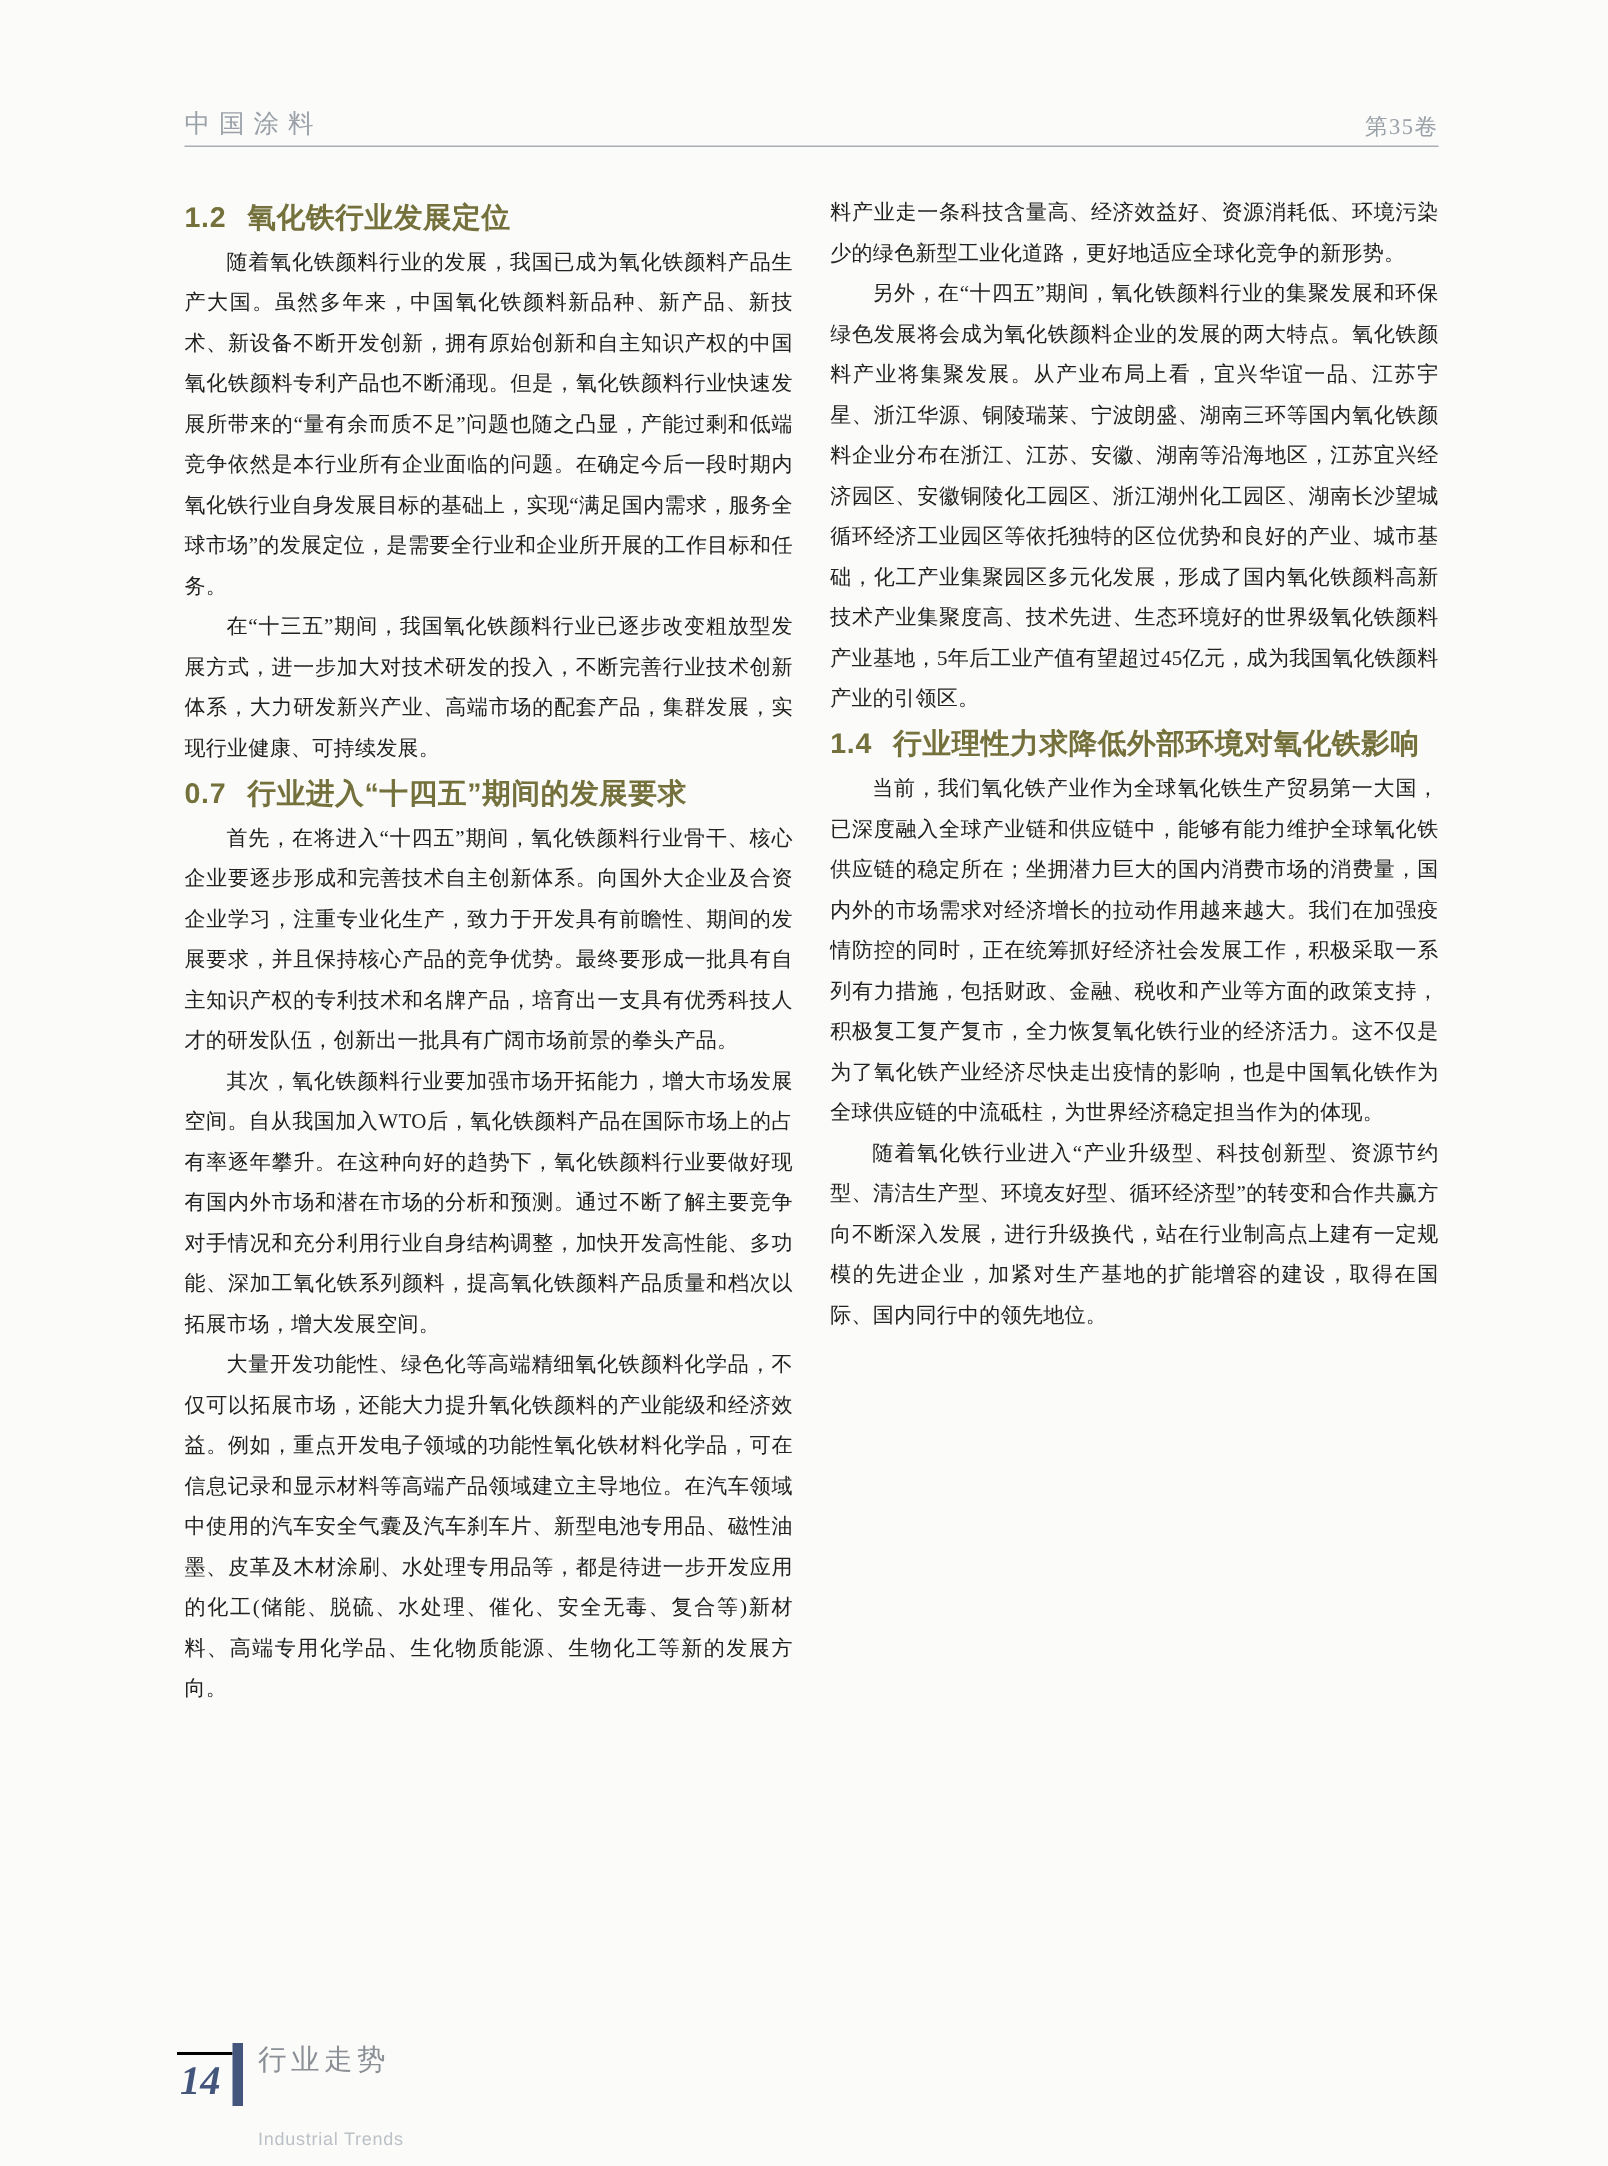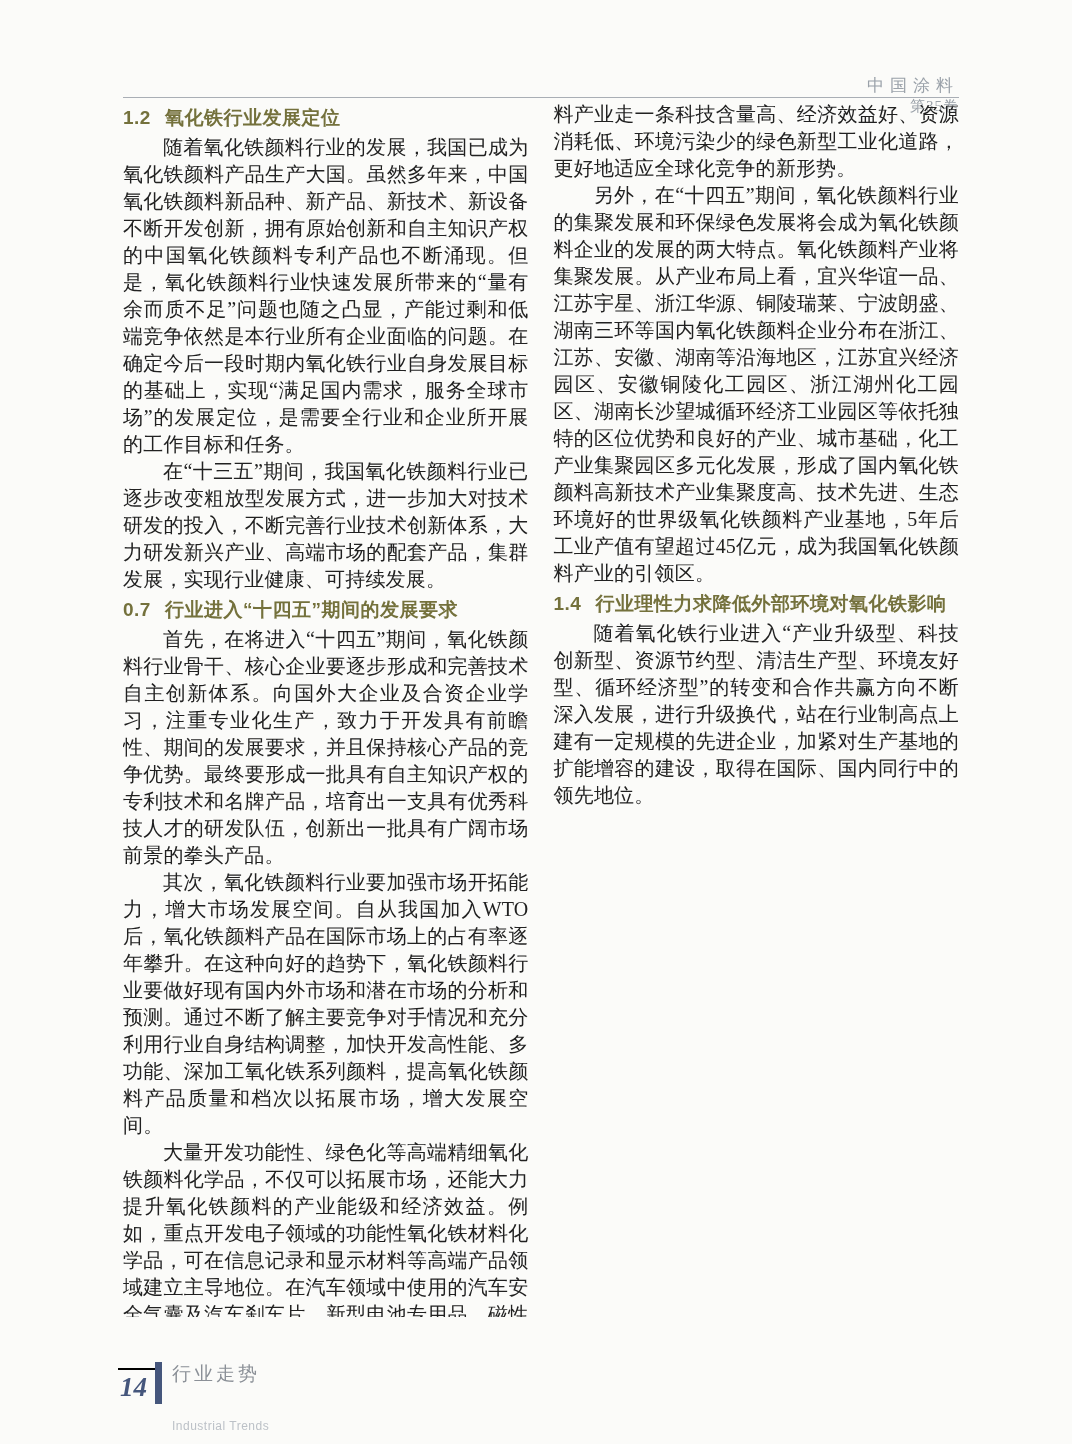--- a/index.html
+++ b/index.html
@@ -11,39 +11,39 @@
     position:relative;
     overflow:hidden;
   }
   .page{position:absolute;inset:0;}
 
   
   .running-header{
     position:absolute;left:123px;top:74px;width:836px;height:24px;
     border-bottom:1.5px solid #a9aeb5;
     display:flex;justify-content:space-between;align-items:flex-end;
-    padding-bottom:3px;box-sizing:border-box;flex-direction:column;
+    padding-bottom:3px;box-sizing:border-box;
   }
   .journal-name{
     font-size:17px;color:#9aa1a9;letter-spacing:6px;
     font-family:"Liberation Serif","DejaVu Serif",serif;
   }
   .volume-label{
     font-size:15px;color:#9aa1a9;letter-spacing:1px;
   }
 
   
   .content{
-    position:absolute;left:123px;top:101px;width:836px;height:1216px;
+    position:absolute;left:123px;top:129px;width:836px;height:1216px;
     display:flex;gap:25px;overflow:hidden;justify-content:center;
   }
   .col{width:408px;}
   .para{
     margin:0;
-    font-size:20px;line-height:27px;
+    font-size:14px;line-height:27px;
     text-align:justify;
     text-indent:2em;
     letter-spacing:0.2px;
   }
   .para.no-indent{text-indent:0;}
   .sec{
     margin:3px 0 3px 0;
     font-family:"Liberation Sans","DejaVu Sans",sans-serif;
     font-size:19px;line-height:27px;font-weight:600;
     color:#74713c;letter-spacing:0.5px;
@@ -100,20 +100,21 @@
       <p class="para">首先，在将进入“十四五”期间，氧化铁颜料行业骨干、核心企业要逐步形成和完善技术自主创新体系。向国外大企业及合资企业学习，注重专业化生产，致力于开发具有前瞻性、期间的发展要求，并且保持核心产品的竞争优势。最终要形成一批具有自主知识产权的专利技术和名牌产品，培育出一支具有优秀科技人才的研发队伍，创新出一批具有广阔市场前景的拳头产品。</p>
       <p class="para">其次，氧化铁颜料行业要加强市场开拓能力，增大市场发展空间。自从我国加入WTO后，氧化铁颜料产品在国际市场上的占有率逐年攀升。在这种向好的趋势下，氧化铁颜料行业要做好现有国内外市场和潜在市场的分析和预测。通过不断了解主要竞争对手情况和充分利用行业自身结构调整，加快开发高性能、多功能、深加工氧化铁系列颜料，提高氧化铁颜料产品质量和档次以拓展市场，增大发展空间。</p>
       <p class="para">大量开发功能性、绿色化等高端精细氧化铁颜料化学品，不仅可以拓展市场，还能大力提升氧化铁颜料的产业能级和经济效益。例如，重点开发电子领域的功能性氧化铁材料化学品，可在信息记录和显示材料等高端产品领域建立主导地位。在汽车领域中使用的汽车安全气囊及汽车刹车片、新型电池专用品、磁性油墨、皮革及木材涂刷、水处理专用品等，都是待进一步开发应用的化工(储能、脱硫、水处理、催化、安全无毒、复合等)新材料、高端专用化学品、生化物质能源、生物化工等新的发展方向。</p>
 
     </div>
 
     <div class="col">
       <p class="para no-indent">料产业走一条科技含量高、经济效益好、资源消耗低、环境污染少的绿色新型工业化道路，更好地适应全球化竞争的新形势。</p>
       <p class="para">另外，在“十四五”期间，氧化铁颜料行业的集聚发展和环保绿色发展将会成为氧化铁颜料企业的发展的两大特点。氧化铁颜料产业将集聚发展。从产业布局上看，宜兴华谊一品、江苏宇星、浙江华源、铜陵瑞莱、宁波朗盛、湖南三环等国内氧化铁颜料企业分布在浙江、江苏、安徽、湖南等沿海地区，江苏宜兴经济园区、安徽铜陵化工园区、浙江湖州化工园区、湖南长沙望城循环经济工业园区等依托独特的区位优势和良好的产业、城市基础，化工产业集聚园区多元化发展，形成了国内氧化铁颜料高新技术产业集聚度高、技术先进、生态环境好的世界级氧化铁颜料产业基地，5年后工业产值有望超过45亿元，成为我国氧化铁颜料产业的引领区。</p>
       <h2 class="sec"><span class="sec-num">1.4</span><span class="sec-title">行业理性力求降低外部环境对氧化铁影响</span></h2>
+      <p class="para">当前，我们氧化铁产业作为全球氧化铁生产贸易第一大国，已深度融入全球产业链和供应链中，能够有能力维护全球氧化铁供应链的稳定所在；坐拥潜力巨大的国内消费市场的消费量，国内外的市场需求对经济增长的拉动作用越来越大。我们在加强疫情防控的同时，正在统筹抓好经济社会发展工作，积极采取一系列有力措施，包括财政、金融、税收和产业等方面的政策支持，积极复工复产复市，全力恢复氧化铁行业的经济活力。这不仅是为了氧化铁产业经济尽快走出疫情的影响，也是中国氧化铁作为全球供应链的中流砥柱，为世界经济稳定担当作为的体现。</p>
       <p class="para">随着氧化铁行业进入“产业升级型、科技创新型、资源节约型、清洁生产型、环境友好型、循环经济型”的转变和合作共赢方向不断深入发展，进行升级换代，站在行业制高点上建有一定规模的先进企业，加紧对生产基地的扩能增容的建设，取得在国际、国内同行中的领先地位。</p>
     </div>
 
   </div>
 
   <div class="page-footer">
     <div class="page-num-box">
       <span class="page-num">14</span>
     </div>
     <div class="footer-bar"></div>

